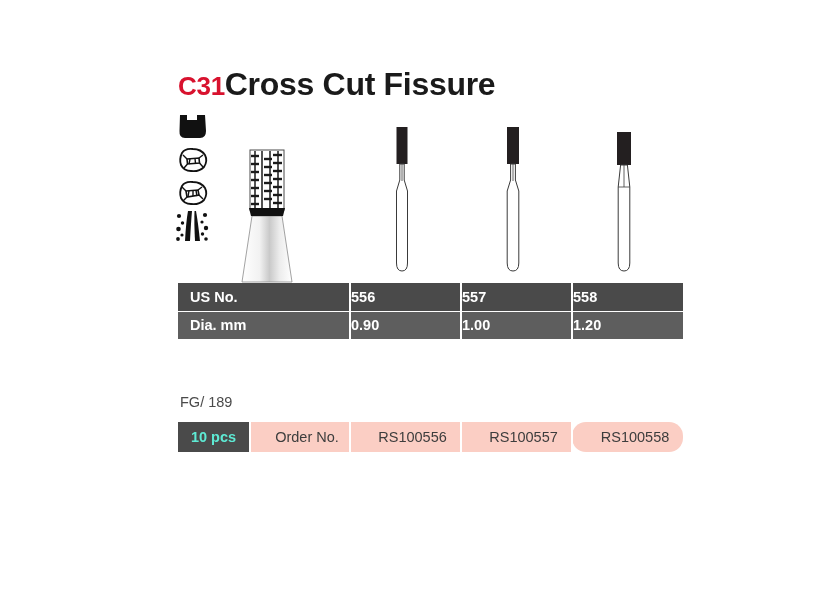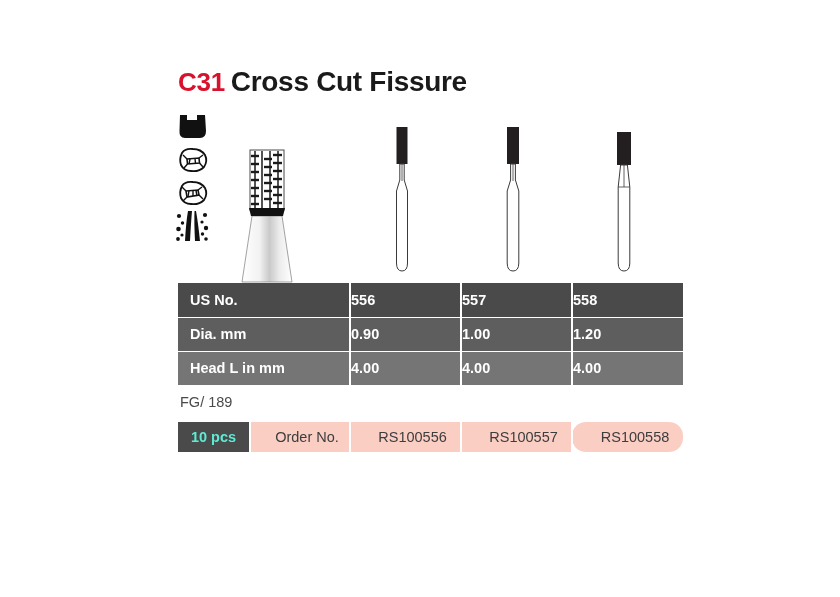--- a/index.html
+++ b/index.html
@@ -30,25 +30,25 @@
     top: 66px;
     white-space: nowrap;
   }
   #title-code {
     font-size: 26px;
     font-weight: bold;
     color: #d8122e;
     letter-spacing: -0.3px;
   }
   #title-name {
-    font-size: 28px;
+    font-size: 32px;
     font-weight: bold;
     color: #1a1a1a;
     letter-spacing: -0.3px;
-    margin-left: 6px;
+    margin-left: 0;
   }
 
   
   #icon-column {
     position: absolute;
     left: 176px;
     top: 110px;
     width: 40px;
   }
   .icon-cell {
@@ -74,21 +74,21 @@
 
   
   #spec-table {
     position: absolute;
     left: 178px;
     top: 283px;
     width: 505px;
     border-collapse: collapse;
     table-layout: fixed;
   }
-  #spec-table tr { height: 34px; }
+  #spec-table tr { height: 28px; }
   #spec-table td {
     color: #ffffff;
     font-size: 14.5px;
     font-weight: bold;
     text-align: left;
     vertical-align: middle;
     border-right: 2px solid #ffffff;
     padding: 0;
   }
   #spec-table td:last-child { border-right: none; }
@@ -277,26 +277,20 @@
         <td>556</td>
         <td>557</td>
         <td>558</td>
       </tr>
       <tr class="row-dia">
         <td class="rowlabel">Dia. mm</td>
         <td>0.90</td>
         <td>1.00</td>
         <td>1.20</td>
       </tr>
-      <tr class="row-len">
-        <td class="rowlabel">Head L in mm</td>
-        <td>4.00</td>
-        <td>4.00</td>
-        <td>4.00</td>
-      </tr>
     </tbody>
   </table>
 
   <div id="shank-note">FG/ 189</div>
 
   <table id="order-table">
     <colgroup>
       <col style="width:72px">
       <col style="width:100px">
       <col style="width:111px">

